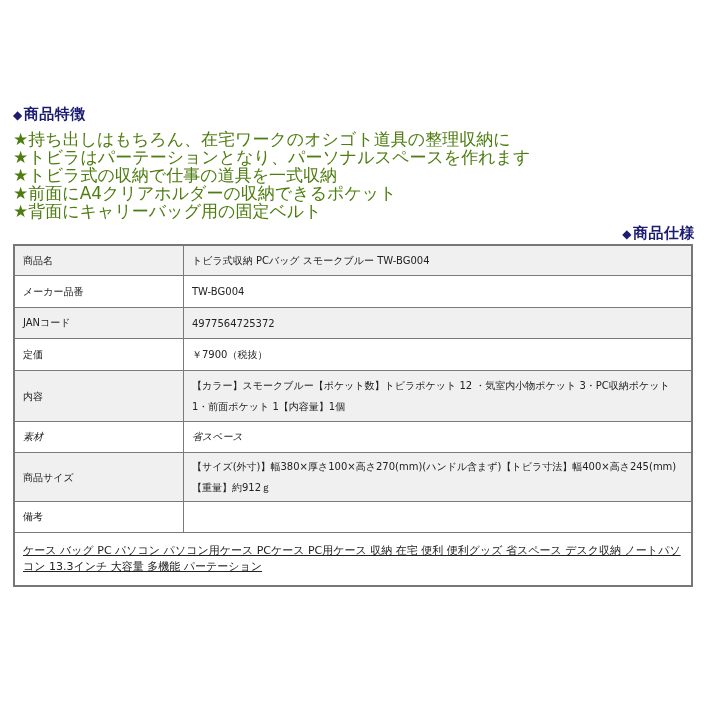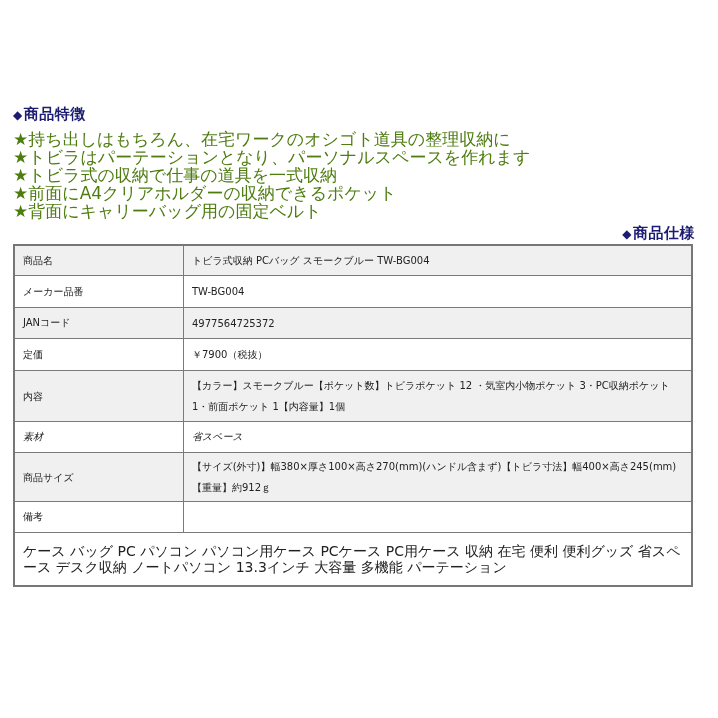--- a/index.html
+++ b/index.html
@@ -13,21 +13,21 @@
   .h2 { margin-top:2px;text-align:right; }
   table.spec { border-collapse:collapse; width:680px; margin-top:0; border:2px solid #777; }
   table.spec td { border:1.5px solid #7a7a7a; font-size:10px; padding:0 8px; color:#222; vertical-align:middle; }
   table.spec td.k { width:152px; }
   table.spec tr.g td { background:#f0f0f0; }
   table.spec tr.w td { background:#ffffff; }
   tr.r1 td { height:29px; } tr.r2 td { height:31px;margin-left:34px; } tr.r3 td { height:30px; }
   tr.r4 td { height:31px; } tr.r5 td { height:50px; line-height:21px; }
   tr.r6 td { height:30px;font-style:italic; } tr.r7 td { height:48px; line-height:21px; }
   tr.r8 td { height:30px;font-family:Liberation Serif, serif; }
-  tr.kw td { height:44px; font-size:14px; line-height:16px; padding:4px 8px; background:#fff; }
+  tr.kw td { height:44px; font-size:11px; line-height:16px; padding:4px 8px; background:#fff;text-decoration:underline; }
 </style>
 </head>
 <body>
 
 <div class="wrap">
   <div class="heading">
     <span class="dia">◆</span><span>商品特徴</span>
   </div>
   <ul class="features">
     <li>★持ち出しはもちろん、在宅ワークのオシゴト道具の整理収納に</li>

